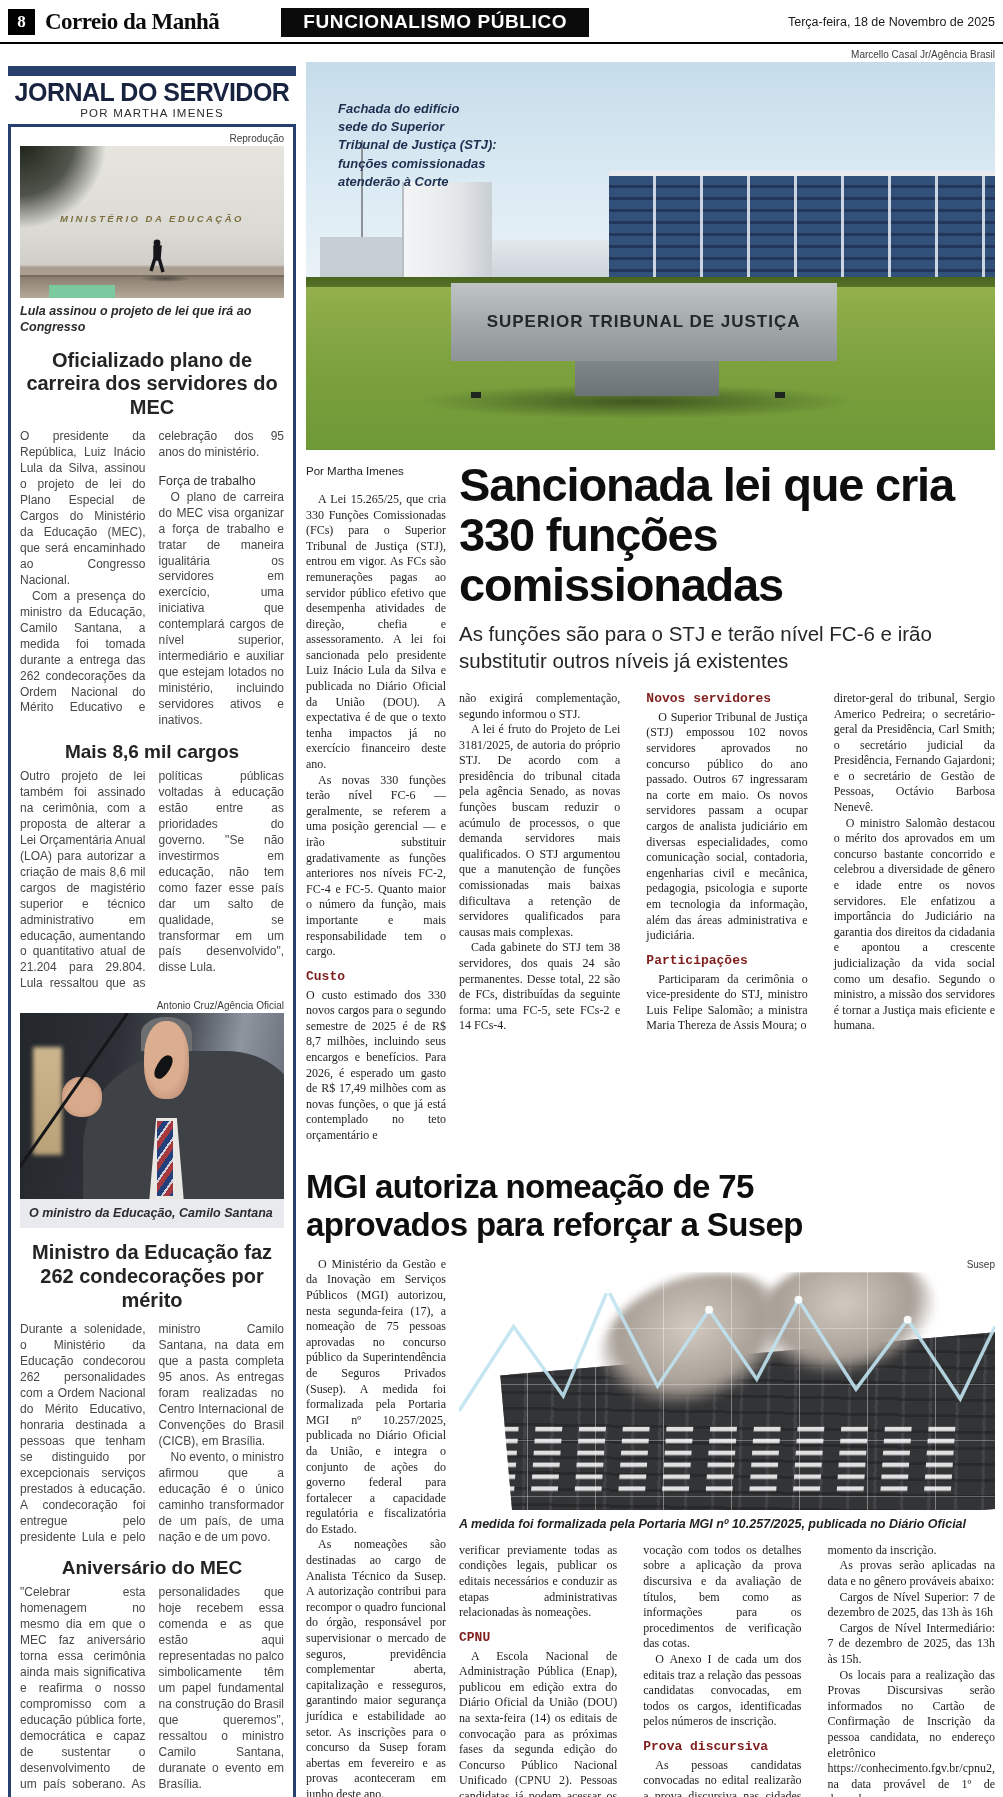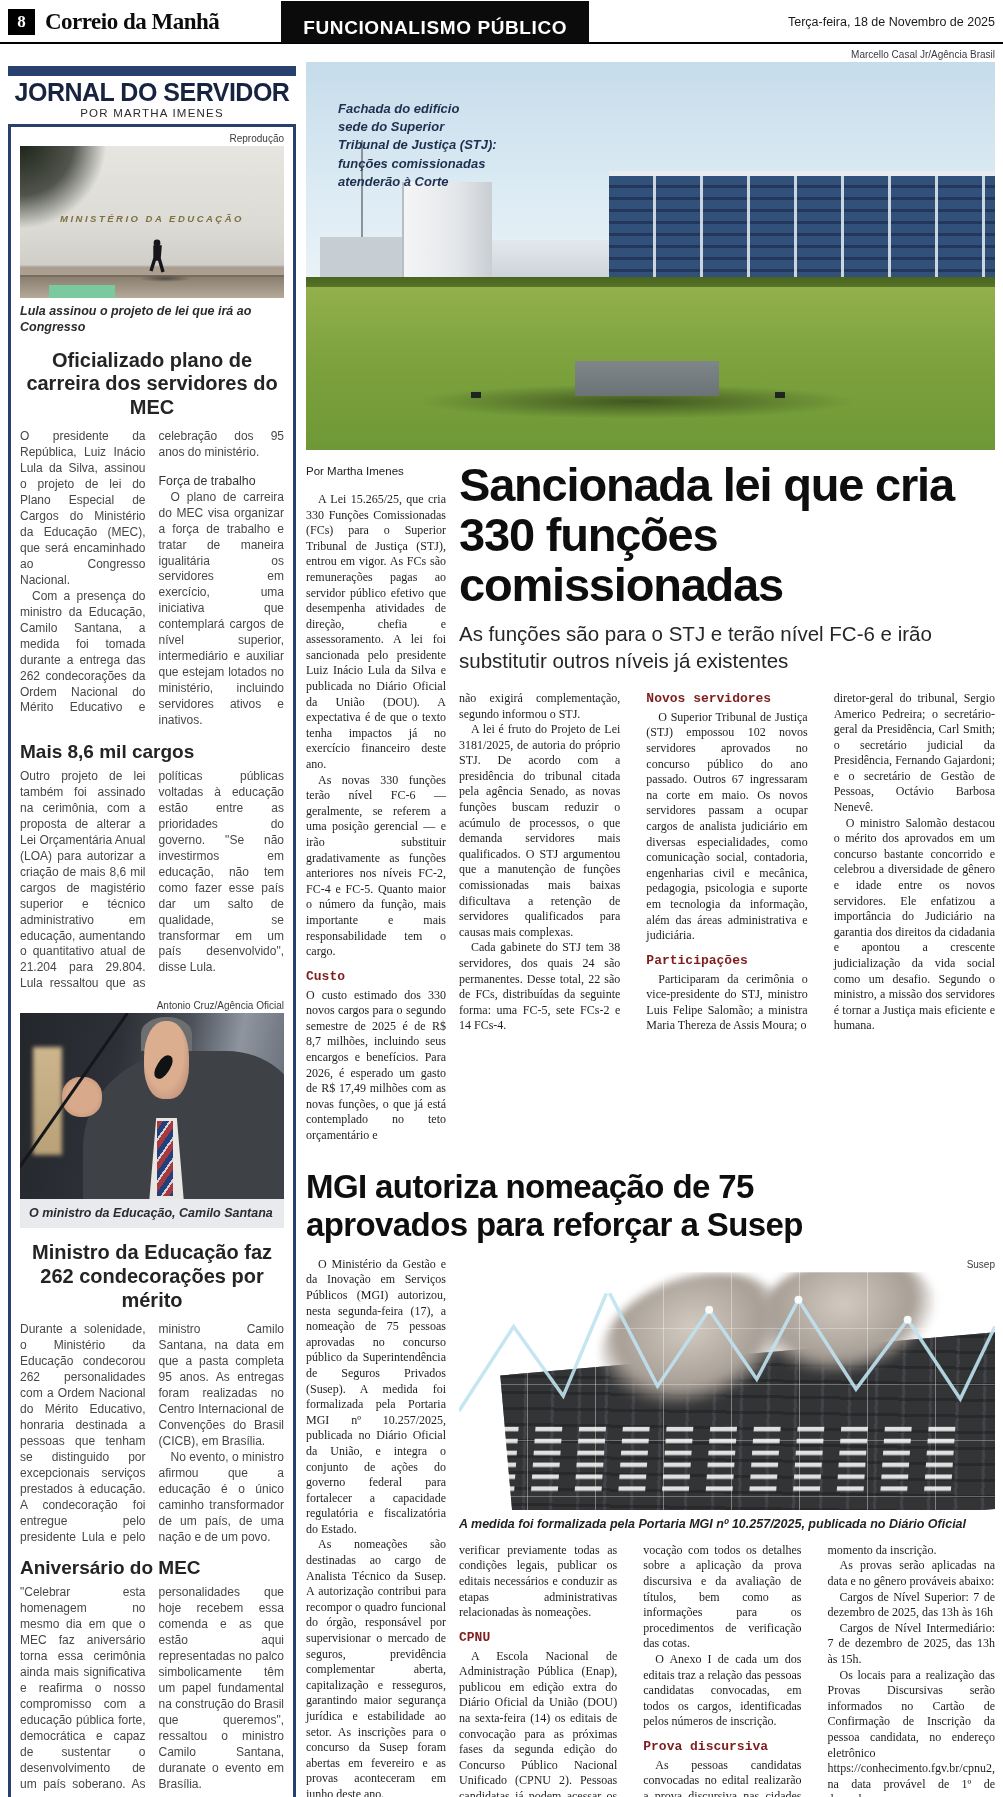--- a/index.html
+++ b/index.html
@@ -9,42 +9,42 @@
 
   
   .hdr{ display:flex; align-items:center; height:44px; padding:6px 8px 4px;
         border-bottom:2.5px solid #000; }
   .pagenum{ background:#000; color:#fff; width:27px; height:26px; display:flex;
             align-items:center; justify-content:center;
             font:bold 17px "Liberation Serif",serif; }
   .brand{ font-family:"Liberation Serif",serif; font-weight:bold; font-size:23px;
           margin-left:10px; letter-spacing:-0.5px; color:#0c0c0c; }
   .section-bar{ background:#0b0b0b; color:#fff; font-size:19px; font-weight:700;
-                letter-spacing:0.6px; padding:16px 22px 4px; margin-left:62px; }
+                letter-spacing:0.6px; padding:3px 22px 4px; margin-left:62px; }
   .hdr-date{ margin-left:auto; font-size:12.5px; color:#1a1a1a; }
 
   .body-wrap{ display:flex; gap:10px; padding:0 8px; }
   .left{ width:288px; flex:none; }
   .main{ flex:1; min-width:0; }
 
   
   .lc-topbar{ height:10px; background:#28406e; margin-top:22px; }
   .lc-title{ font-size:25px; font-weight:800; text-align:center; color:#17233f;
              margin:3px 0 0; letter-spacing:-0.5px; line-height:1.05; }
   .lc-byline{ text-align:center; font-size:11.5px; letter-spacing:1.2px; color:#2b2b2b;
               margin:2px 0 5px; }
   .lc-box{ border:3px solid #28406e; padding:4px 9px 10px; background:#fff; }
   .credit{ text-align:right; font-size:10px; color:#3c3c3c; margin:2px 0 2px; }
   .caption{ font-style:italic; font-weight:700; font-size:12.5px; color:#2b2b2b;
             margin:6px 0 0; line-height:1.25; }
   .caption-box{ background:#e8eaee; padding:7px 9px 8px; font-style:italic; font-weight:700;
                 font-size:12.5px; color:#2b2b2b; }
   .lc-h2{ font-size:20px; font-weight:700; text-align:center; line-height:1.18;
           color:#242424; margin:13px 2px 10px; }
-  .lc-h3{ font-size:19px; font-weight:700; color:#242424;
+  .lc-h3{ font-size:19px; font-weight:700; text-align:center; color:#242424;
           margin:12px 0 6px; }
   .lc-text{ font-size:12px; line-height:1.33; color:#474747; text-align:justify;
             column-count:2; column-gap:13px; }
   .lc-text p{ margin:0; }
   .lc-text p + p{ text-indent:12px; }
   .lc-sub{ font-weight:400; color:#333; font-size:12.4px; margin-top:12px !important;
            text-indent:0 !important; }
   .lc-sub + p{ text-indent:0; }
 
   
@@ -245,20 +245,21 @@
         <div class="stj-sky"></div>
         <div class="stj-pole"></div>
         <div class="stj-bld-low"></div>
         <div class="stj-bld-white"></div>
         <div class="stj-bld-mid"></div>
         <div class="stj-bld-blue"></div>
         <div class="stj-hedge"></div>
         <div class="stj-lawn"></div>
         <div class="stj-shadow"></div>
         <div class="stj-base"></div>
+        <div class="stj-sign">SUPERIOR TRIBUNAL DE JUSTIÇA</div>
         <div class="stj-light" style="left:24%"></div>
         <div class="stj-light" style="left:68%"></div>
         <div class="stj-caption">Fachada do edifício
 sede do  Superior
 Tribunal de Justiça (STJ):
 funções comissionadas
 atenderão à Corte</div>
       </div>
 
       <div class="article1-grid">

